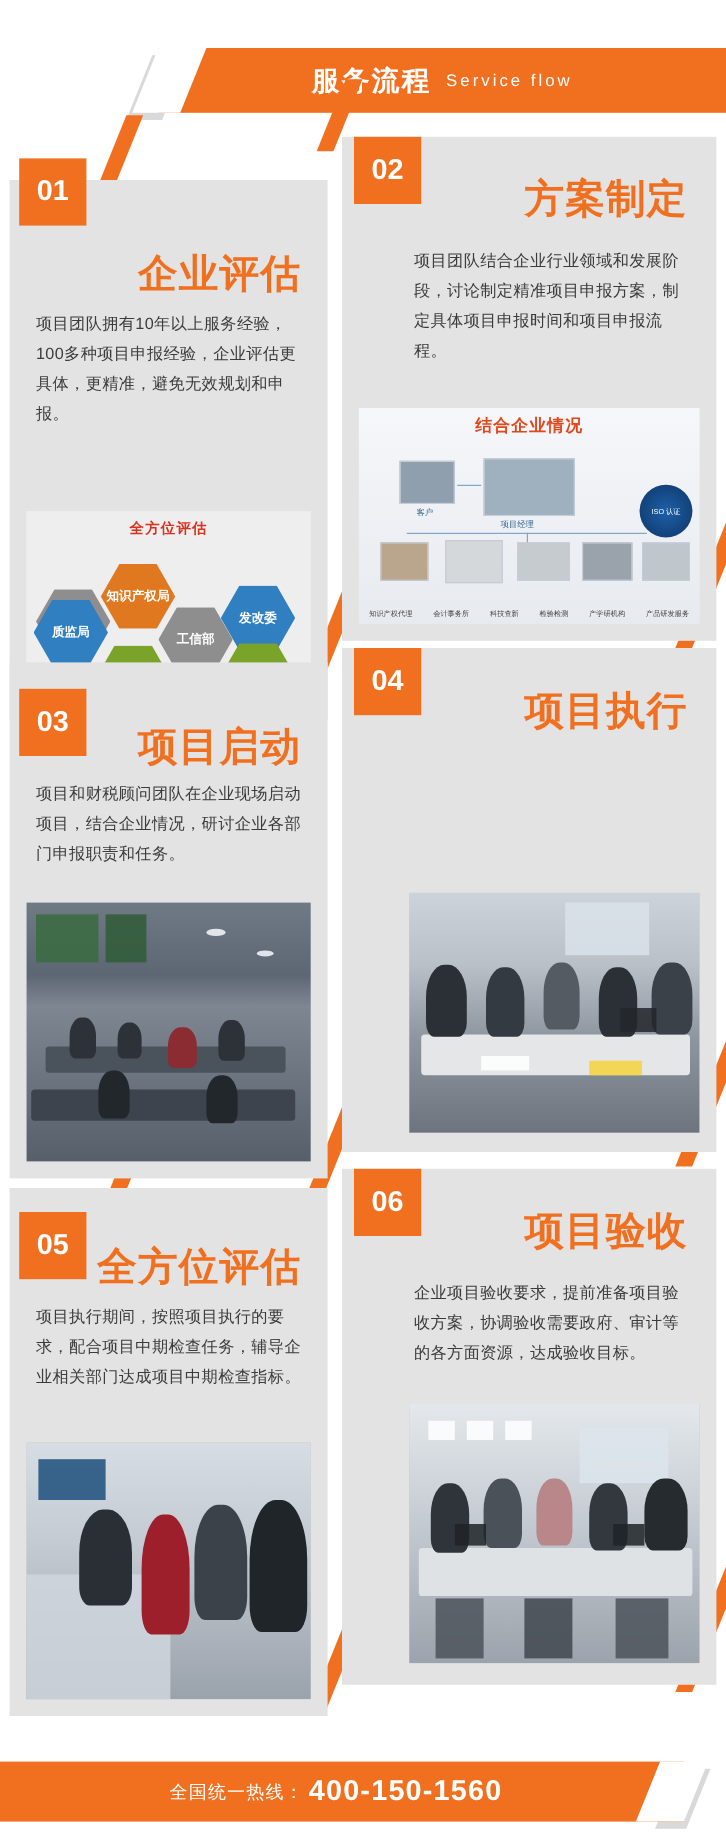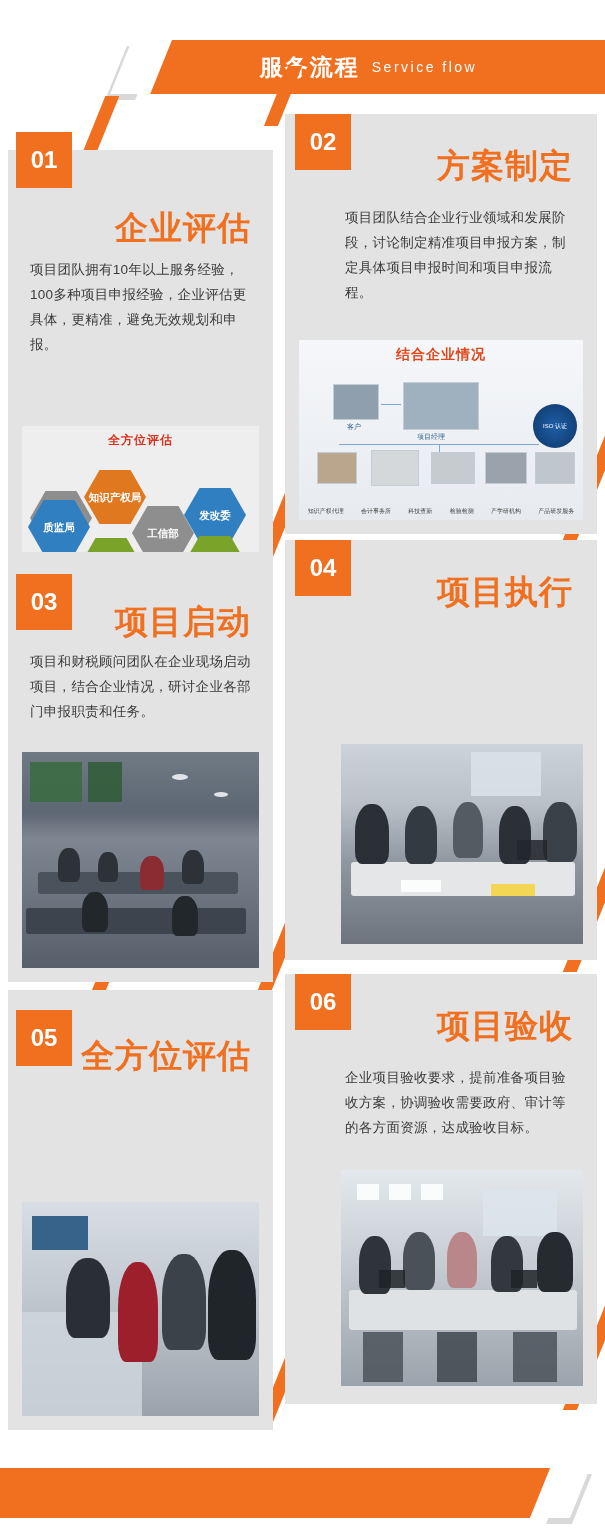--- a/index.html
+++ b/index.html
@@ -396,20 +396,21 @@
       <div class="ph-person" style="top:58px; left:202px; width:34px; height:60px; background:#3b4148;"></div>
       <div class="ph-win" style="top:96px; left:176px; width:30px; height:20px; background:#23272b;"></div>
       <div class="ph-win" style="top:136px; left:60px; width:40px; height:12px; background:#ffffff;"></div>
       <div class="ph-win" style="top:140px; left:150px; width:44px; height:12px; background:#f4d23a;"></div>
     </div>
   </div>
 
   <div class="card" id="card5">
     <div class="num-badge">05</div>
     <div class="card-title">全方位评估</div>
+    <div class="card-body">项目执行期间，按照项目执行的要求，配合项目中期检查任务，辅导企业相关部门达成项目中期检查指标。</div>
 
     <div class="photo" id="c5img">
       <div class="ph-room" style="background:linear-gradient(#d7dde3 0%, #c3cad2 40%, #9aa2ab 100%);"></div>
       <div class="ph-win" style="top:14px; left:10px; width:56px; height:34px; background:#1c4f7d;"></div>
       <div class="ph-win" style="top:110px; left:0px; width:120px; height:104px; background:#cfd6dd;"></div>
       <div class="ph-person" style="top:56px; left:44px; width:44px; height:80px; background:#2a2f35;"></div>
       <div class="ph-person" style="top:60px; left:96px; width:40px; height:100px; background:#9e1f2c;"></div>
       <div class="ph-person" style="top:52px; left:140px; width:44px; height:96px; background:#3c4249;"></div>
       <div class="ph-person" style="top:48px; left:186px; width:48px; height:110px; background:#20252a;"></div>
     </div>
@@ -439,13 +440,17 @@
       <div class="ph-win" style="top:162px; left:172px; width:44px; height:50px; background:#4b525a;"></div>
     </div>
   </div>
 
 </div>
 
 <div class="footer">
   <div class="footer-shadow"></div>
   <div class="footer-bar"></div>
   <div class="footer-notch"></div>
+  <div class="footer-text">
+    <span class="footer-label">全国统一热线：</span>
+    <span class="footer-phone">400-150-1560</span>
+  </div>
 </div>
 
 </body></html>

